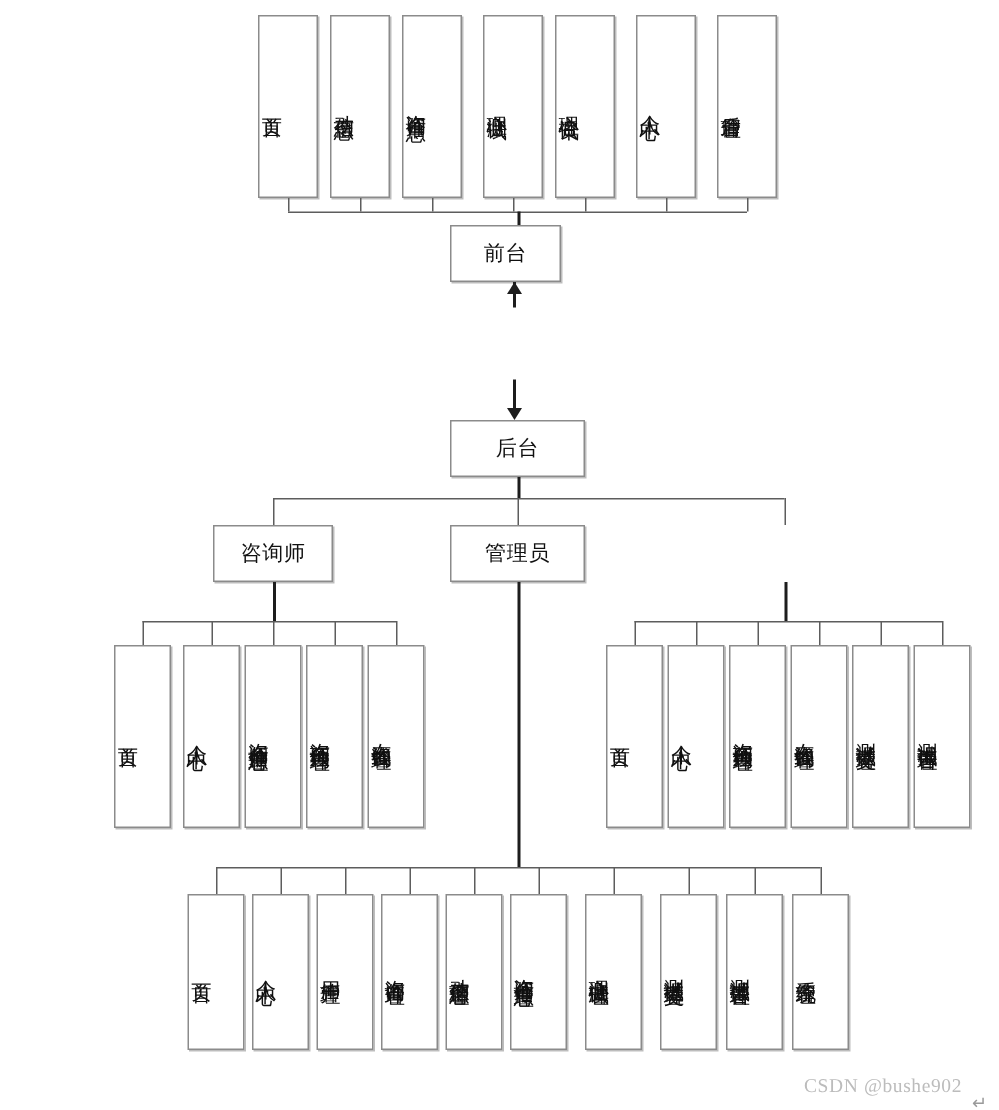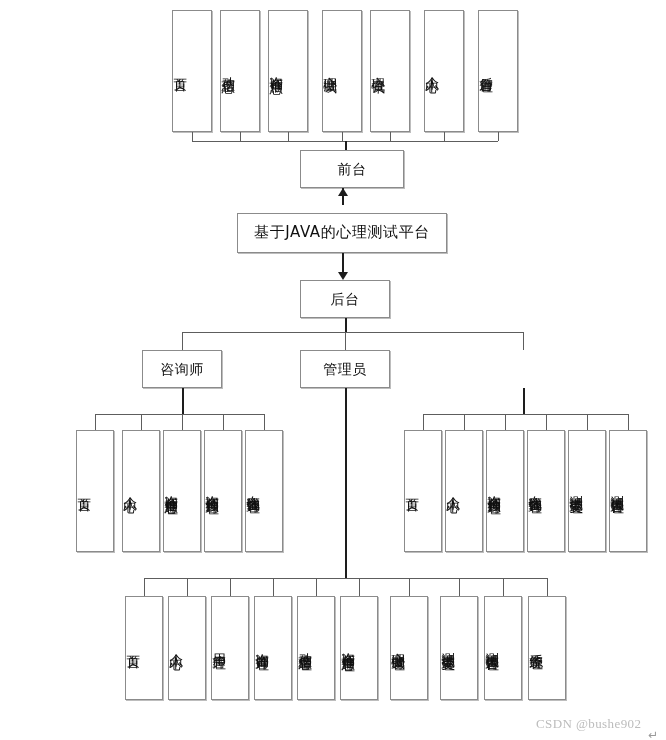--- a/index.html
+++ b/index.html
@@ -64,24 +64,21 @@
   #wm-return{
     position:absolute;
     color:#9a9a9a;
     font-size:12px;
   }
 </style>
 </head>
 <body>
 
 <div id="diagram">
-    <div class="node h title" style="left: 237px; top: 213px; width: 210px; height: 40px;">
-      <span class="txt">基于JAVA的心理测试平台</span>
-    </div>
-    <div class="node h" style="left: 300px; top: 150px; width: 104px; height: 38px;">
+    <div class="node h" style="left: 300px; top: 150px; width: 74px; height: 38px;">
       <span class="txt">前台</span>
     </div>
     <div class="node h" style="left: 300px; top: 280px; width: 90px; height: 38px;">
       <span class="txt">后台</span>
     </div>
     <div class="node h" style="left: 142px; top: 350px; width: 80px; height: 38px;">
       <span class="txt">咨询师</span>
     </div>
     <div class="node h" style="left: 300px; top: 350px; width: 90px; height: 38px; align-items: center;">
       <span class="txt">管理员</span>

